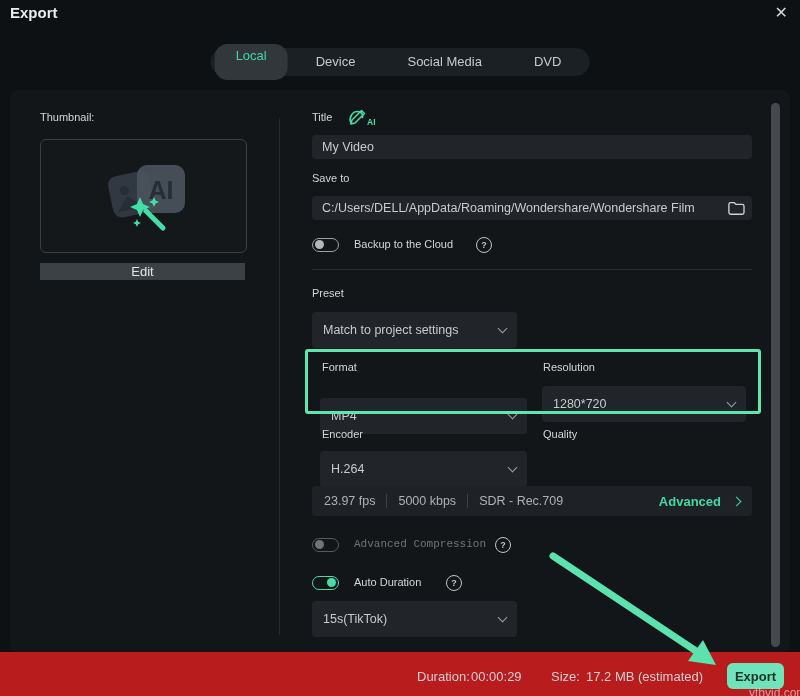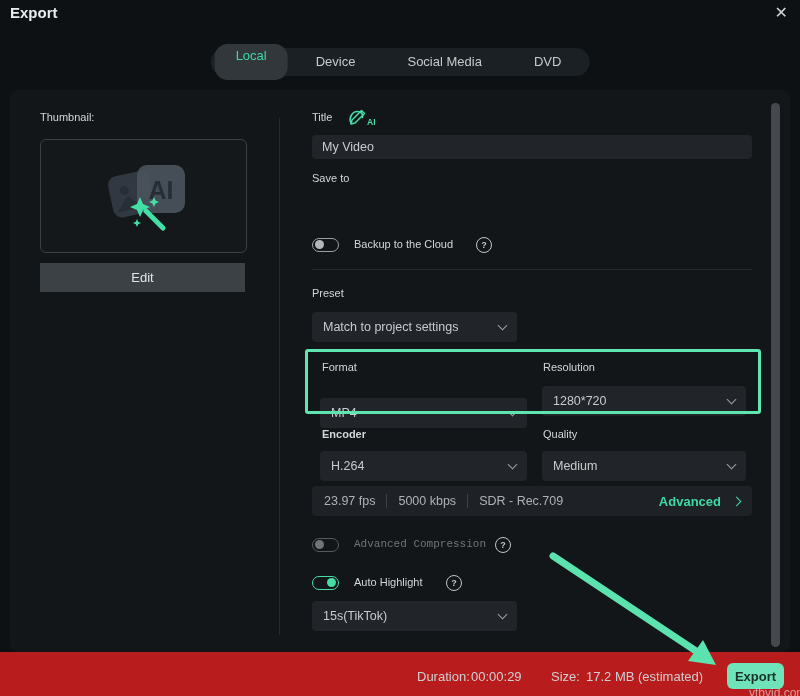--- a/index.html
+++ b/index.html
@@ -19,29 +19,29 @@
   
   .panel{position:absolute;left:10px;top:90px;width:780px;height:562px;background:#131619;border-radius:8px;}
   .vdivider{position:absolute;left:279px;top:118px;width:1px;height:517px;background:#26292d;}
 
   .lbl{position:absolute;font-size:11px;color:#d3d6d7;}
   .lbl.dim{color:#6f7478;font-family:Liberation Mono, monospace;}
 
   
   .thumb-box{position:absolute;left:40px;top:139px;width:205px;height:112px;background:#15181b;
              border:1px solid #3a3f43;border-radius:6px;display:flex;align-items:center;justify-content:center;}
-  .edit-btn{position:absolute;left:40px;top:263px;width:205px;height:29px;background:#3c4145;border-radius:0;
+  .edit-btn{position:absolute;left:40px;top:263px;width:205px;height:17px;background:#3c4145;border-radius:0;
             color:#e3e5e6;font-size:13px;display:flex;align-items:center;justify-content:center;}
 
   
   .field{position:absolute;height:24px;background:#212529;border-radius:4px;display:flex;align-items:center;
          padding:0 10px;box-sizing:border-box;}
   .field input{background:transparent;border:none;outline:none;color:#c8cbcd;font-size:12.5px;width:100%;
                font-family:"Liberation Sans",sans-serif;padding:0;}
-  .dd{position:absolute;height:30px;background:#212529;border-radius:4px;display:flex;align-items:center;
+  .dd{position:absolute;height:36px;background:#212529;border-radius:4px;display:flex;align-items:center;
       justify-content:space-between;padding:0 11px;box-sizing:border-box;color:#c8cbcd;font-size:12.5px;}
   .chev{width:6px;height:6px;border-right:1.5px solid #9aa0a3;border-bottom:1.5px solid #9aa0a3;
         transform:rotate(45deg);margin-top:-3px;}
 
   
   .toggle{position:absolute;width:27px;height:14px;border-radius:9px;border:1.5px solid #9aa0a4;box-sizing:border-box;}
   .toggle .knob{position:absolute;top:1px;left:2px;width:9px;height:9px;border-radius:50%;background:#b2b7bb;}
   .toggle.dim{border-color:#565b5f;}
   .toggle.dim .knob{background:#6e7478;}
   .toggle.on{border-color:#46dda6;}
@@ -115,20 +115,26 @@
   <svg style="position:absolute;left:346px;top:107px;" width="34" height="22" viewBox="0 0 34 22">
     <path d="M5 16 C2.5 11 6 4.5 11.5 4.5 C15.5 4.5 17.5 7.5 16.5 10.5" fill="none" stroke="#45dba3" stroke-width="1.7" stroke-linecap="round"></path>
     <path d="M15.5 3.5 L18.5 6.5 L9 16 L5 17 L6 13 Z" fill="none" stroke="#45dba3" stroke-width="1.5" stroke-linejoin="round"></path>
     <text x="21" y="18" fill="#45dba3" font-size="8.5" font-weight="bold" font-family="Liberation Sans, sans-serif">AI</text>
   </svg>
   <div class="field" style="left:312px;top:135px;width:440px;">
     <input value="My Video" style="">
   </div>
 
   <div class="lbl" style="left:312px;top:172px;">Save to</div>
+  <div class="field" style="left:312px;top:196px;width:440px;padding-right:30px;">
+    <input value="C:/Users/DELL/AppData/Roaming/Wondershare/Wondershare Film" style="">
+    <svg style="position:absolute;right:7px;top:4px;" width="18" height="16" viewBox="0 0 20 18">
+      <path d="M2 5 C2 3.9 2.9 3 4 3 L8 3 L10 5 L17 5 C18.1 5 19 5.9 19 7 L19 14 C19 15.1 18.1 16 17 16 L4 16 C2.9 16 2 15.1 2 14 Z" fill="none" stroke="#cfd3d5" stroke-width="1.5"></path>
+    </svg>
+  </div>
 
   <div class="toggle" style="left:312px;top:238px;">
       <div class="knob"></div>
     </div>
   <div class="lbl" style="left:354px;top:238px;">Backup to the Cloud</div>
   <div class="qicon" style="left:476px;top:237px;">?</div>
 
   <div class="hdivider"></div>
 
   <div class="lbl" style="left:312px;top:287px;">Preset</div>
@@ -142,51 +148,47 @@
     <span>MP4</span>
     <span class="chev"></span>
   </div>
   <div class="lbl" style="left:543px;top:361px;">Resolution</div>
   <div class="dd" style="left:542px;top:386px;width:204px;">
     <span>1280*720</span>
     <span class="chev"></span>
   </div>
   <div class="hl-box"></div>
 
-  <div class="lbl" style="left:322px;top:428px;font-weight:bold;">Encoder</div>
+  <div class="lbl" style="left:322px;top:428px;">Encoder</div>
   <div class="dd" style="left:320px;top:451px;width:207px;">
     <span>H.264</span>
     <span class="chev"></span>
   </div>
   <div class="lbl" style="left:543px;top:428px;">Quality</div>
-  <div class="dd" style="left:542px;top:451px;width:204px;">
-    <span>Medium</span>
-    <span class="chev"></span>
-  </div>
 
   <div class="stats">
     <span>23.97 fps</span>
     <span class="sep"></span>
     <span>5000 kbps</span>
     <span class="sep"></span>
     <span>SDR - Rec.709</span>
     <span class="advanced">Advanced</span>
     <span class="rchev"></span>
   </div>
 
   <div class="toggle dim" style="left:312px;top:538px;">
       <div class="knob"></div>
     </div>
   <div class="lbl dim" style="left:354px;top:538px;">Advanced Compression</div>
   <div class="qicon" style="left:495px;top:537px;">?</div>
 
   <div class="toggle on" style="left:312px;top:576px;">
       <div class="knob"></div>
     </div>
-  <div class="lbl" style="left:354px;top:576px;">Auto Highlight</div>
+  <div class="lbl" style="left:354px;top:576px;">Auto Duration</div>
   <div class="qicon" style="left:446px;top:575px;">?</div>
   <div class="dd" style="left:312px;top:601px;width:205px;">
     <span>15s(TikTok)</span>
     <span class="chev"></span>
   </div>
 
   <div class="scrollbar"></div>
 
   <div class="footer">
     <span class="foot-text" style="left:417px;">Duration:</span>

